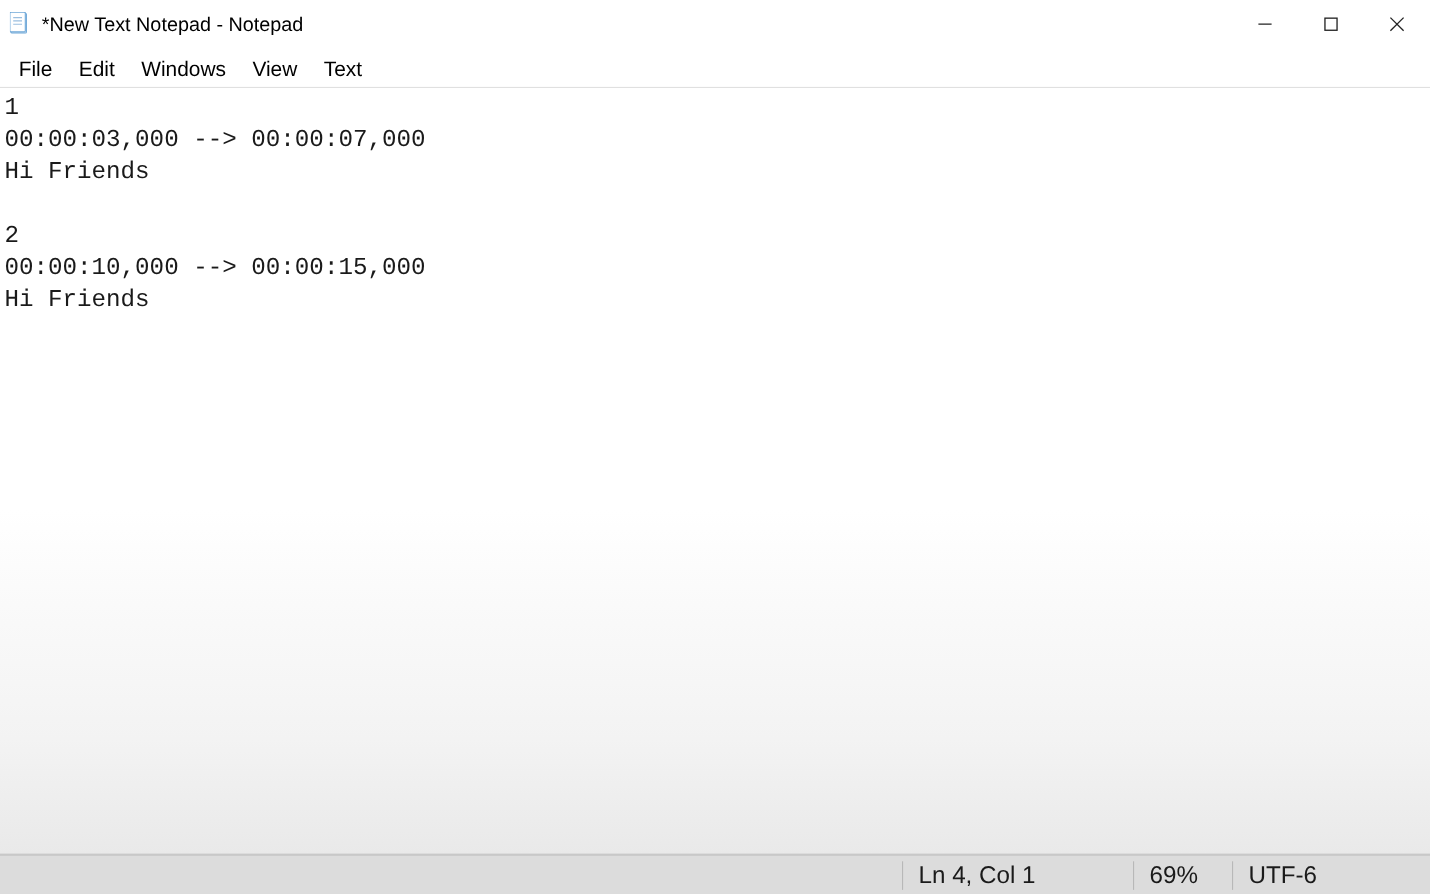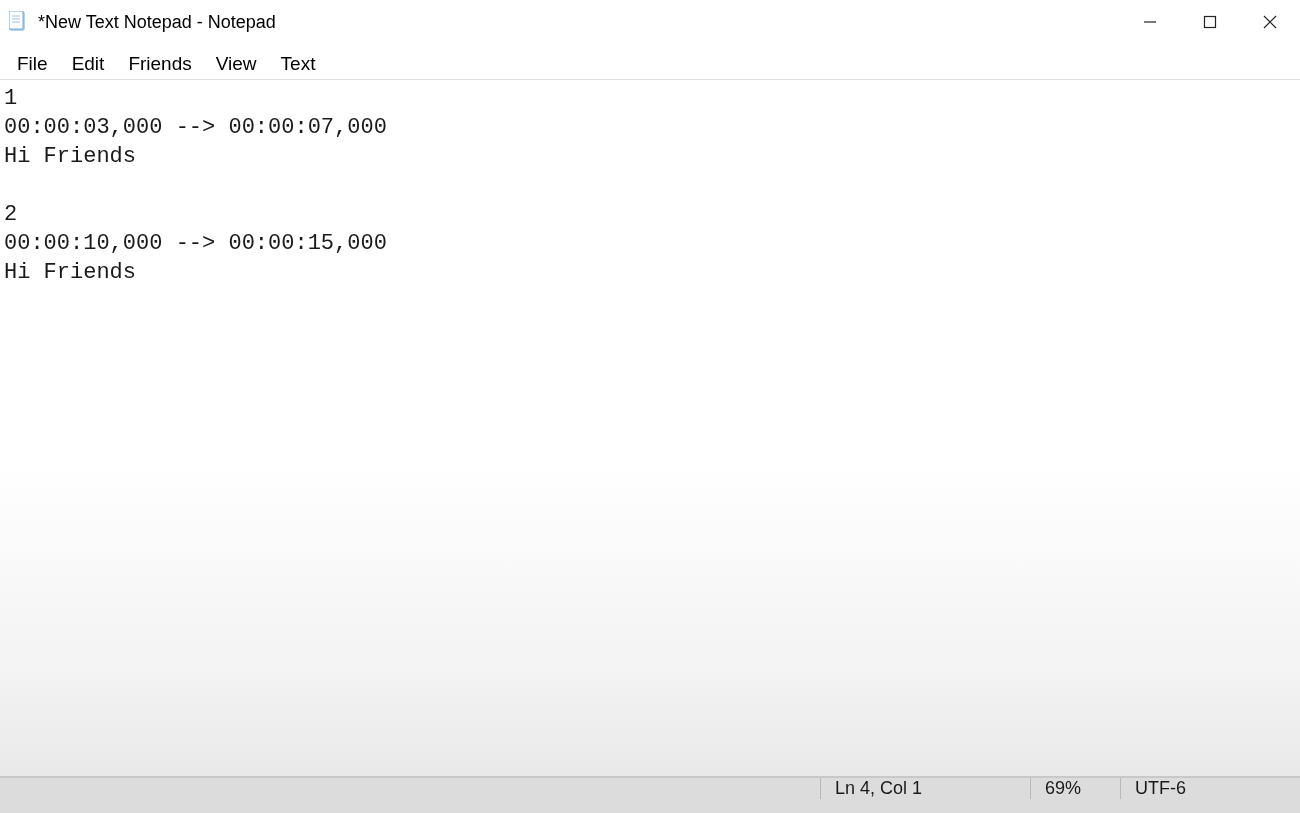--- a/index.html
+++ b/index.html
@@ -86,22 +86,22 @@
       border: none;
       outline: none;
       background: transparent;
       resize: none;
     }
     .statusbar {
       height: 37px;
       background: #dcdcdc;
       border-top: 2px solid #c8c8c8;
       display: flex;
-      align-items: flex-start;
-      font-size: 18px;
+      align-items: center;
+      font-size: 22px;
       color: #1a1a1a;
     }
     .status-spacer {
       flex: 1;
       border-left: 1px solid #c0c0c0;
     }
     .status-cell {
       display: flex;
       align-items: center;
       padding: 0 14px;
@@ -142,21 +142,21 @@
         <line x1="1" y1="1" x2="13" y2="13"></line>
         <line x1="13" y1="1" x2="1" y2="13"></line>
       </svg>
     </button>
   </div>
 </div>
 
 <div class="menubar">
   <div class="menu-item">File</div>
   <div class="menu-item">Edit</div>
-  <div class="menu-item">Friends</div>
+  <div class="menu-item">Windows</div>
   <div class="menu-item">View</div>
   <div class="menu-item">Text</div>
 </div>
 
 <div class="text-area-container">
   <div class="text-area">1
 00:00:03,000 --&gt; 00:00:07,000
 Hi Friends
 
 2

